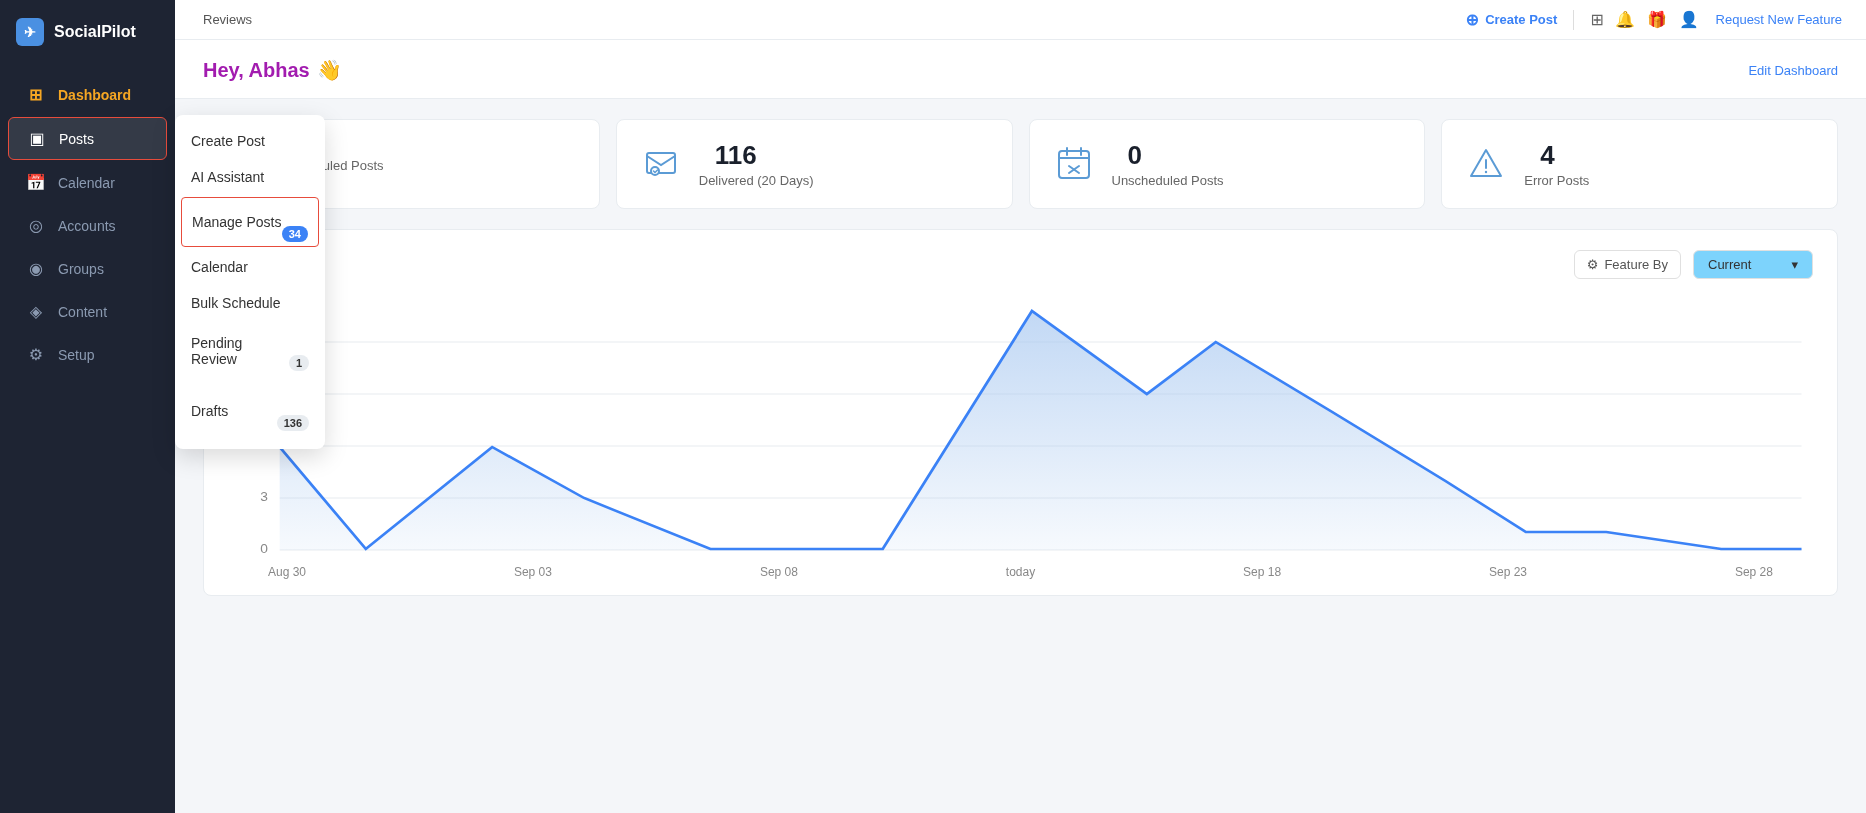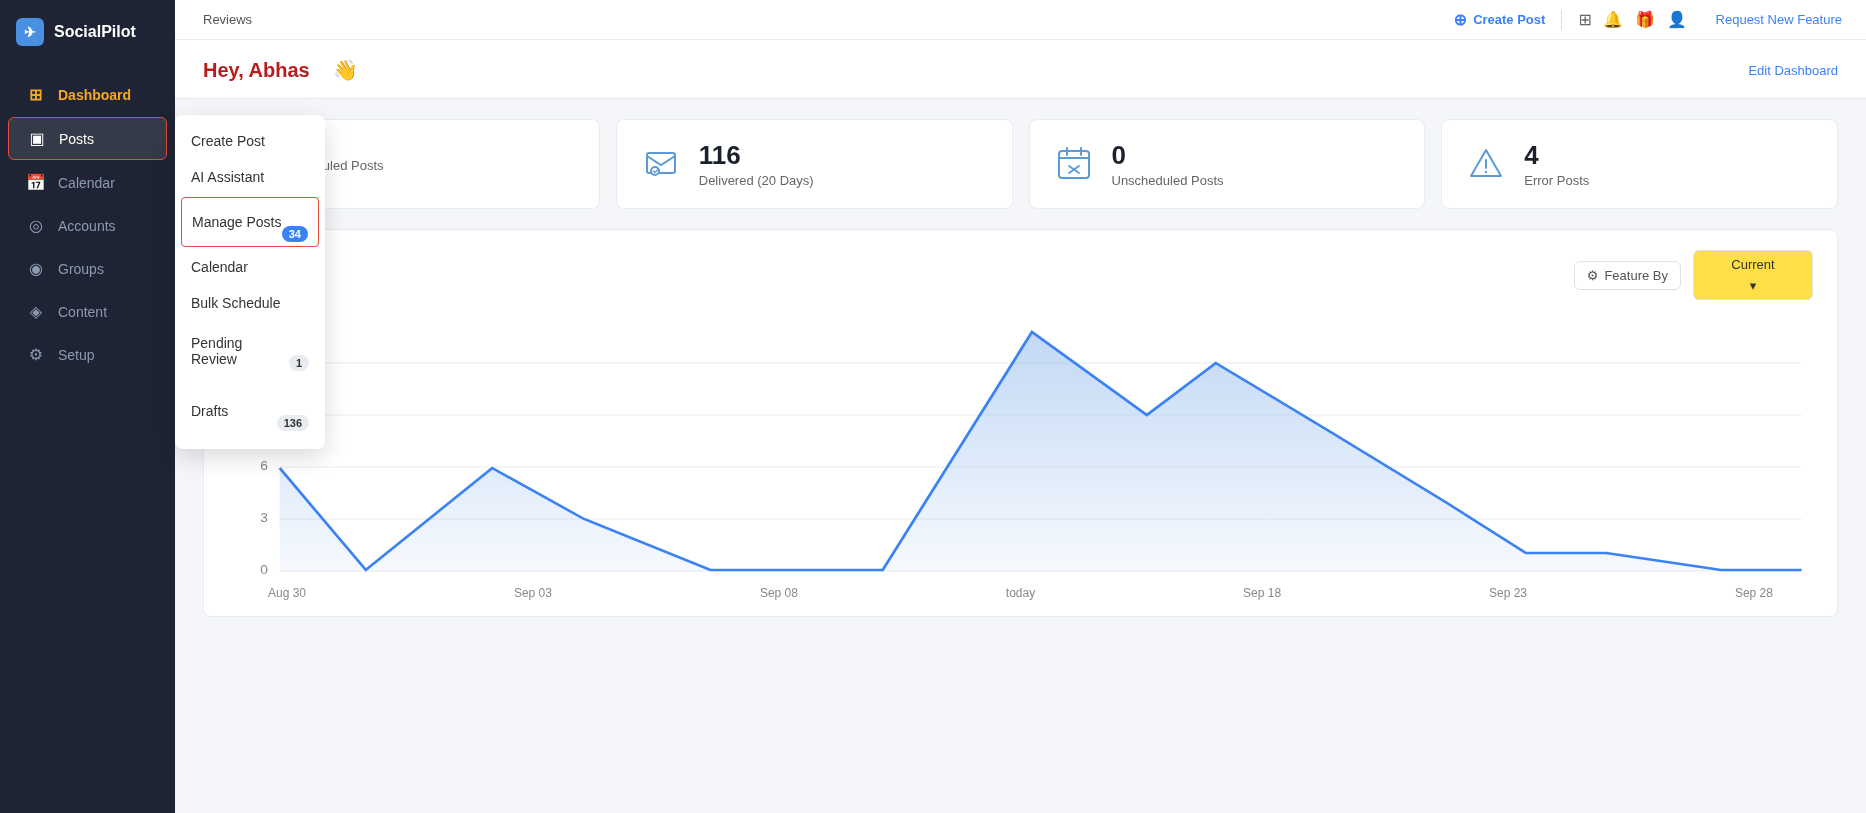--- a/index.html
+++ b/index.html
@@ -74,21 +74,21 @@
       background: none;
       border: none;
       color: #3b82f6;
       font-size: 13px;
       font-weight: 600;
       cursor: pointer;
     }
     .create-post-icon { color: #3b82f6; font-size: 16px; }
     .topbar-icons { display: flex; gap: 12px; align-items: center; }
     .topbar-icon { font-size: 16px; color: #666; cursor: pointer; }
-    .request-feature { color: #3b82f6; font-size: 13px; font-weight: 500; cursor: pointer; margin-left: 12px; }
+    .request-feature { color: #3b82f6; font-size: 13px; font-weight: 500; cursor: pointer; margin-left: 0; }
     .divider-v { width: 1px; height: 20px; background: #ddd; }
 
     
     .content {
       flex: 1;
       overflow-y: auto;
       padding: 0;
       position: relative;
       background: #f4f6f9;
     }
@@ -96,21 +96,21 @@
       background: #fff;
       padding: 18px 28px 0;
       border-bottom: 1px solid #e8ecf0;
     }
     .content-header-row {
       display: flex;
       align-items: center;
       justify-content: space-between;
       margin-bottom: 16px;
     }
-    .greeting { font-size: 20px; font-weight: 600; color: #b91c1c; display: flex; align-items: center; gap: 24px; }
+    .greeting { font-size: 20px; font-weight: 600; color: #a21caf; display: flex; align-items: center; gap: 8px; }
     .edit-dashboard { color: #3b82f6; font-size: 13px; cursor: pointer; font-weight: 500; }
     .tabs-row { display: flex; gap: 0; }
     .tab-item {
       font-size: 14px;
       color: #666;
       padding: 8px 4px;
       margin-right: 24px;
       cursor: pointer;
       border-bottom: 2px solid transparent;
     }
@@ -134,21 +134,21 @@
       min-width: 0;
     }
     .stat-icon-wrap {
       width: 44px; height: 44px;
       display: flex; align-items: center; justify-content: center;
       color: #5b9bd5;
       flex-shrink: 0;
     }
     .stat-icon-wrap svg { width: 36px; height: 36px; }
     .stat-info { display: flex; flex-direction: column; }
-    .stat-number { font-size: 26px; font-weight: 700; color: #1a202c; }
+    .stat-number { font-size: 26px; font-weight: 700; color: #1a202c; margin-left: 16px; }
     .stat-label { font-size: 13px; color: #666; margin-top: 2px; }
 
     
     .chart-section {
       background: #fff;
       margin: 0 28px 20px;
       border-radius: 8px;
       border: 1px solid #e8ecf0;
       padding: 20px 24px;
     }
@@ -165,29 +165,28 @@
       background: #fff;
       border-radius: 6px;
       padding: 6px 12px;
       font-size: 13px;
       color: #555;
       cursor: pointer;
     }
     .current-dropdown {
       display: flex; align-items: center; gap: 6px;
       border: 1px solid #e0e0e0;
-      background: #fde047;
+      background: #7dd3fc;
       border-radius: 6px;
       padding: 6px 14px;
       font-size: 13px;
       color: #333;
       cursor: pointer;
       min-width: 120px;
       justify-content: space-between;
-      flex-direction: column;
     }
 
     
     .dropdown-menu {
       position: absolute;
       top: 115px;
       left: 175px;
       background: #fff;
       border-radius: 8px;
       box-shadow: 0 8px 24px rgba(0,0,0,0.15);

